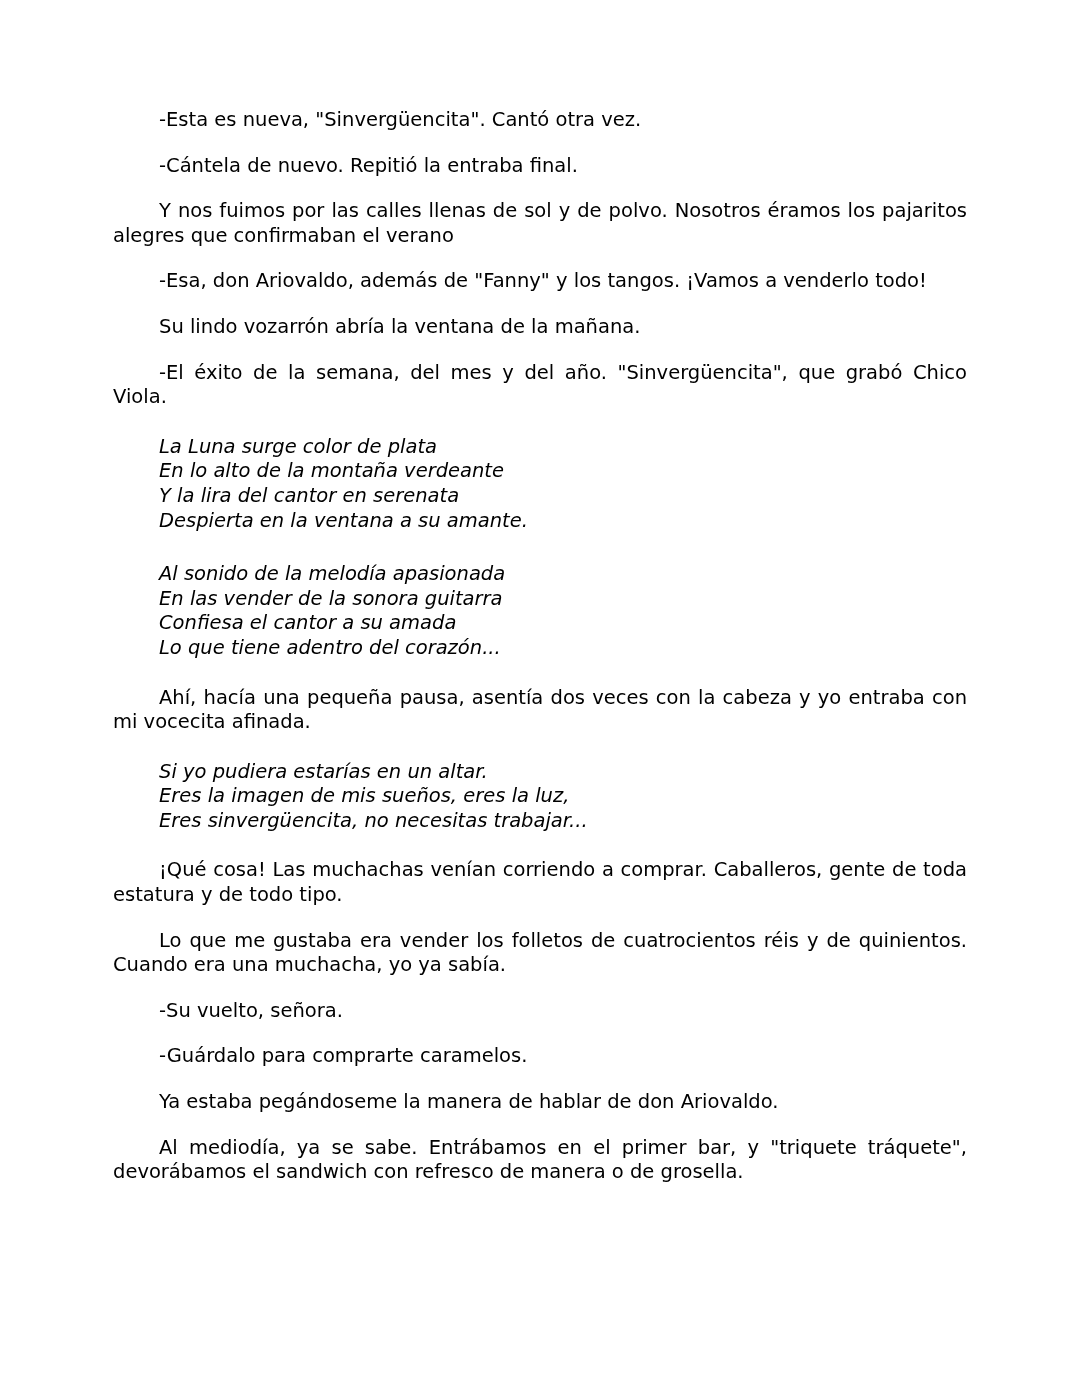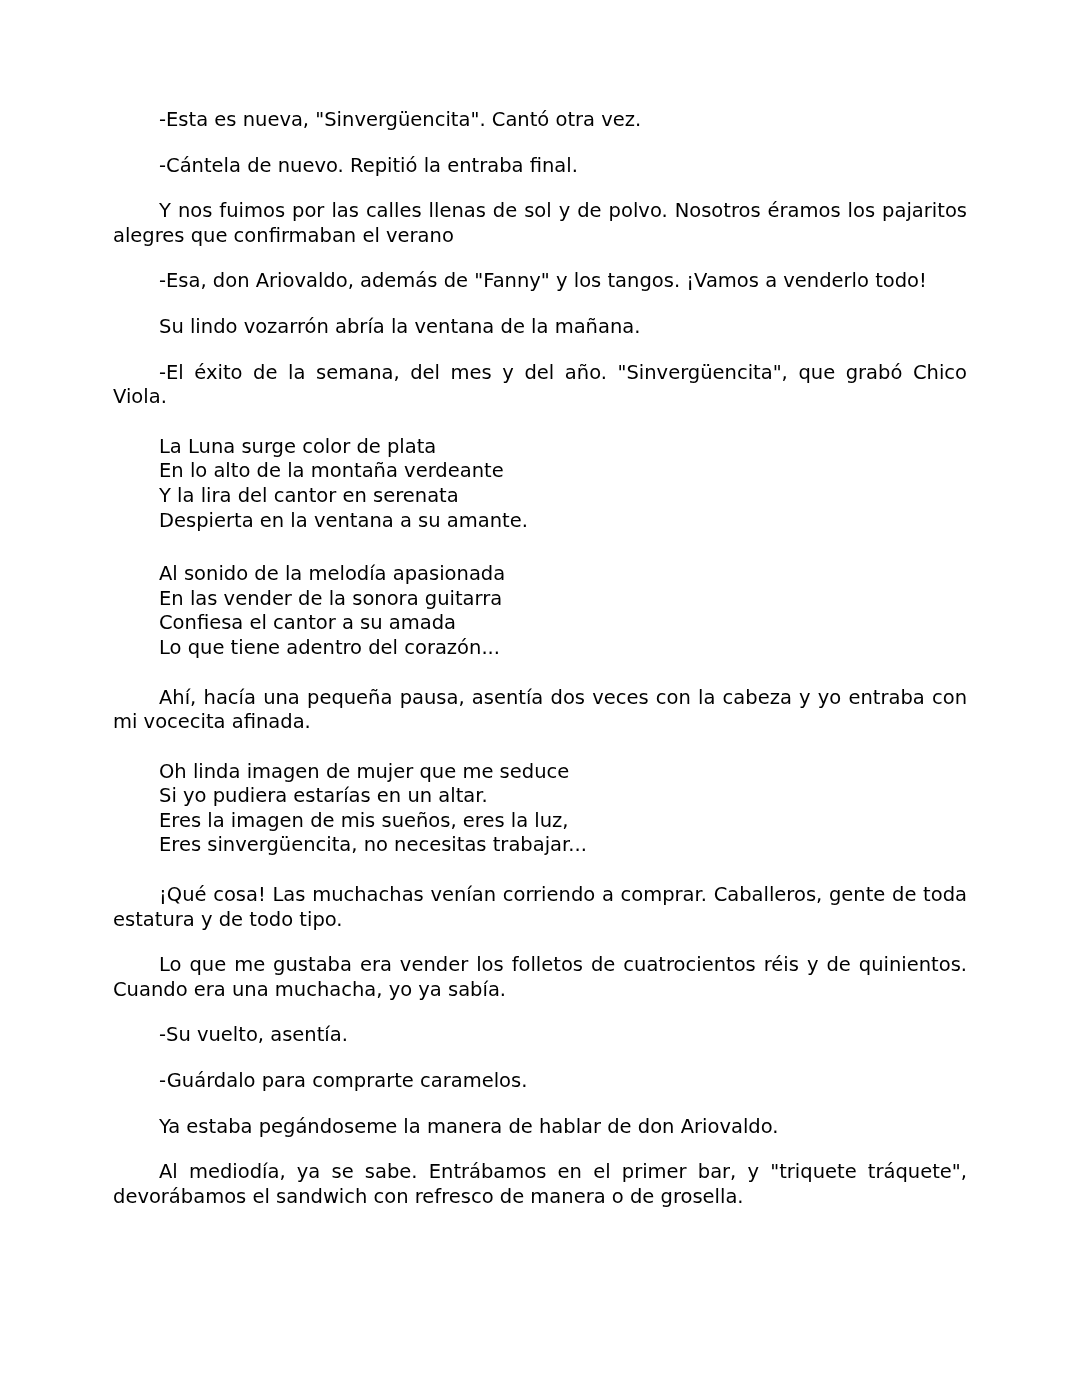--- a/index.html
+++ b/index.html
@@ -28,20 +28,21 @@
   .para {
     margin: 0 0 21px 0;
     text-align: justify;
     text-indent: 46px;
     white-space: normal;
   }
   .verse {
     margin: 4px 0 25px 0;
     padding-left: 46px;
     text-align: left;
+    font-style: italic;
   }
   .verse-line {
     margin: 0;
     text-indent: 0;
   }
 </style>
 </head>
 <body>
 
 <div class="doc">
@@ -58,24 +59,23 @@
       <p class="verse-line">Despierta en la ventana a su amante.</p>
     </div>
     <div class="verse">
       <p class="verse-line">Al sonido de la melodía apasionada</p>
       <p class="verse-line">En las vender de la sonora guitarra</p>
       <p class="verse-line">Confiesa el cantor a su amada</p>
       <p class="verse-line">Lo que tiene adentro del corazón...</p>
     </div>
     <p class="para">Ahí, hacía una pequeña pausa, asentía dos veces con la cabeza y yo entraba con mi vocecita afinada.</p>
     <div class="verse">
-      <p class="verse-line">Oh linda imagen de mujer que me seduce</p>
       <p class="verse-line">Si yo pudiera estarías en un altar.</p>
       <p class="verse-line">Eres la imagen de mis sueños, eres la luz,</p>
       <p class="verse-line">Eres sinvergüencita, no necesitas trabajar...</p>
     </div>
     <p class="para">¡Qué cosa! Las muchachas venían corriendo a comprar. Caballeros, gente de toda estatura y de todo tipo.</p>
     <p class="para">Lo que me gustaba era vender los folletos de cuatrocientos réis y de quinientos. Cuando era una muchacha, yo ya sabía.</p>
-    <p class="para">-Su vuelto, asentía.</p>
+    <p class="para">-Su vuelto, señora.</p>
     <p class="para">-Guárdalo para comprarte caramelos.</p>
     <p class="para">Ya estaba pegándoseme la manera de hablar de don Ariovaldo.</p>
     <p class="para">Al mediodía, ya se sabe. Entrábamos en el primer bar, y "triquete tráquete", devorábamos el sandwich con refresco de manera o de grosella.</p>
   </div>
 
 </body></html>

